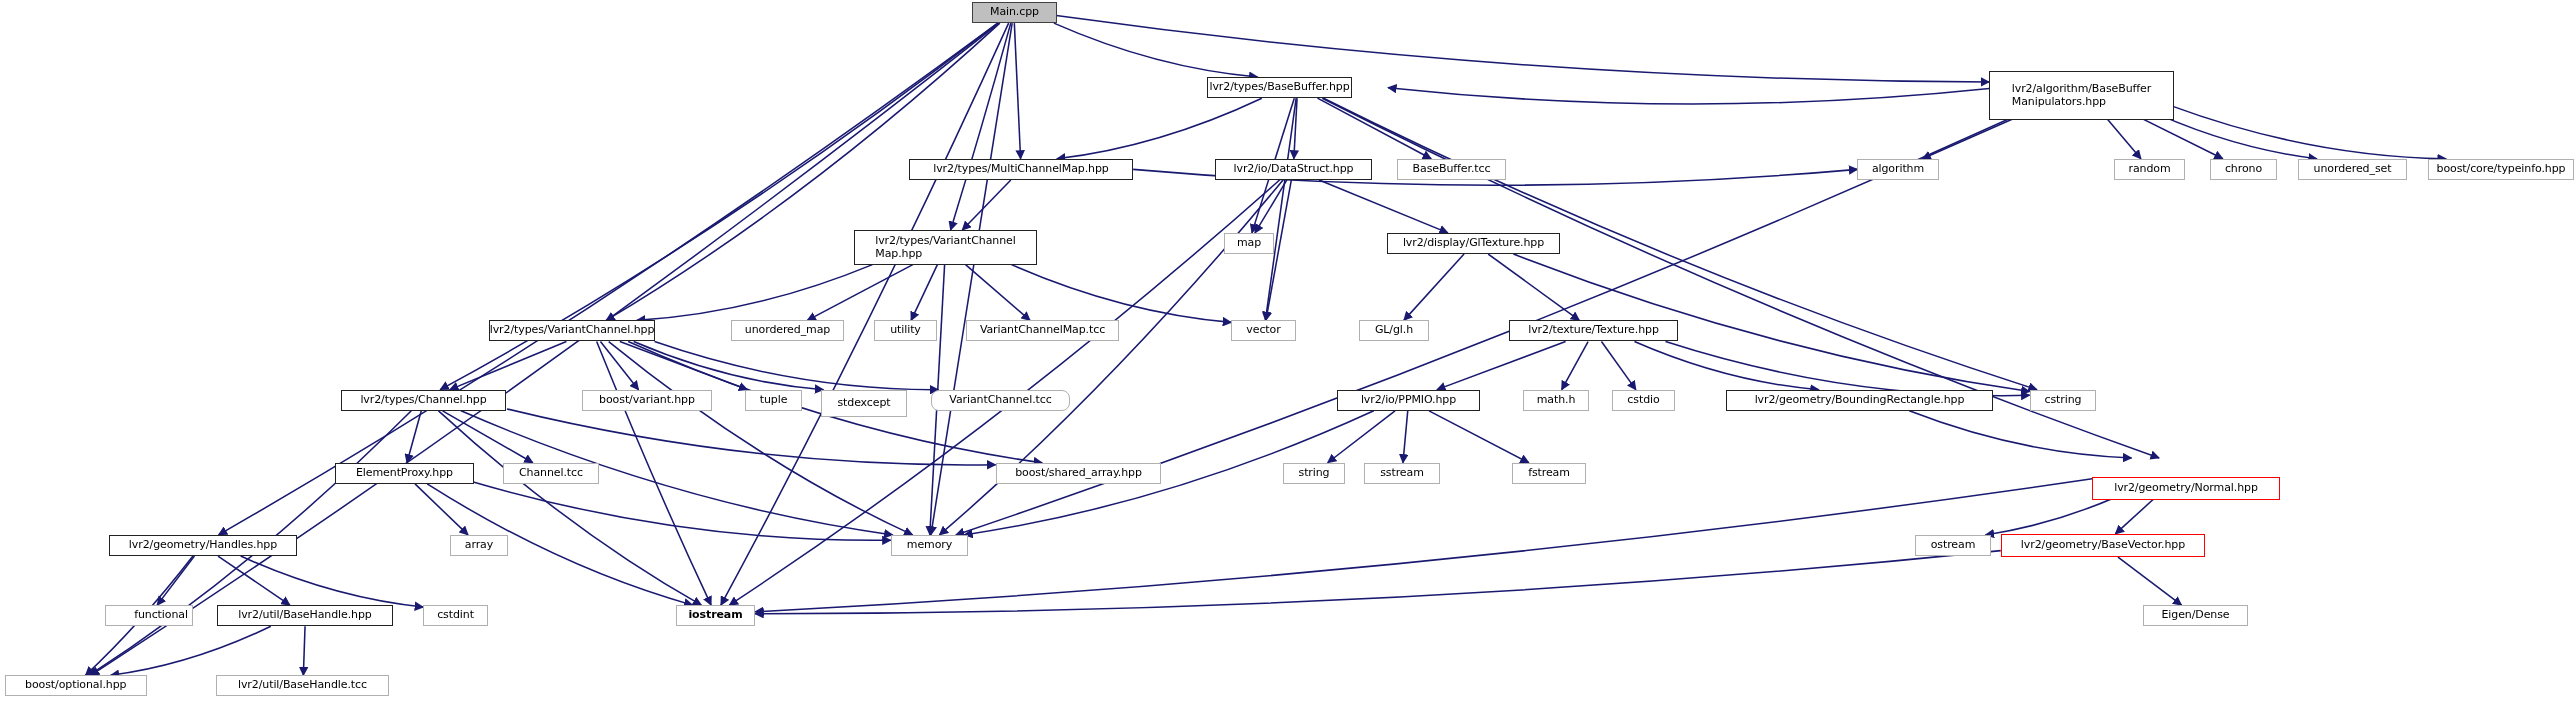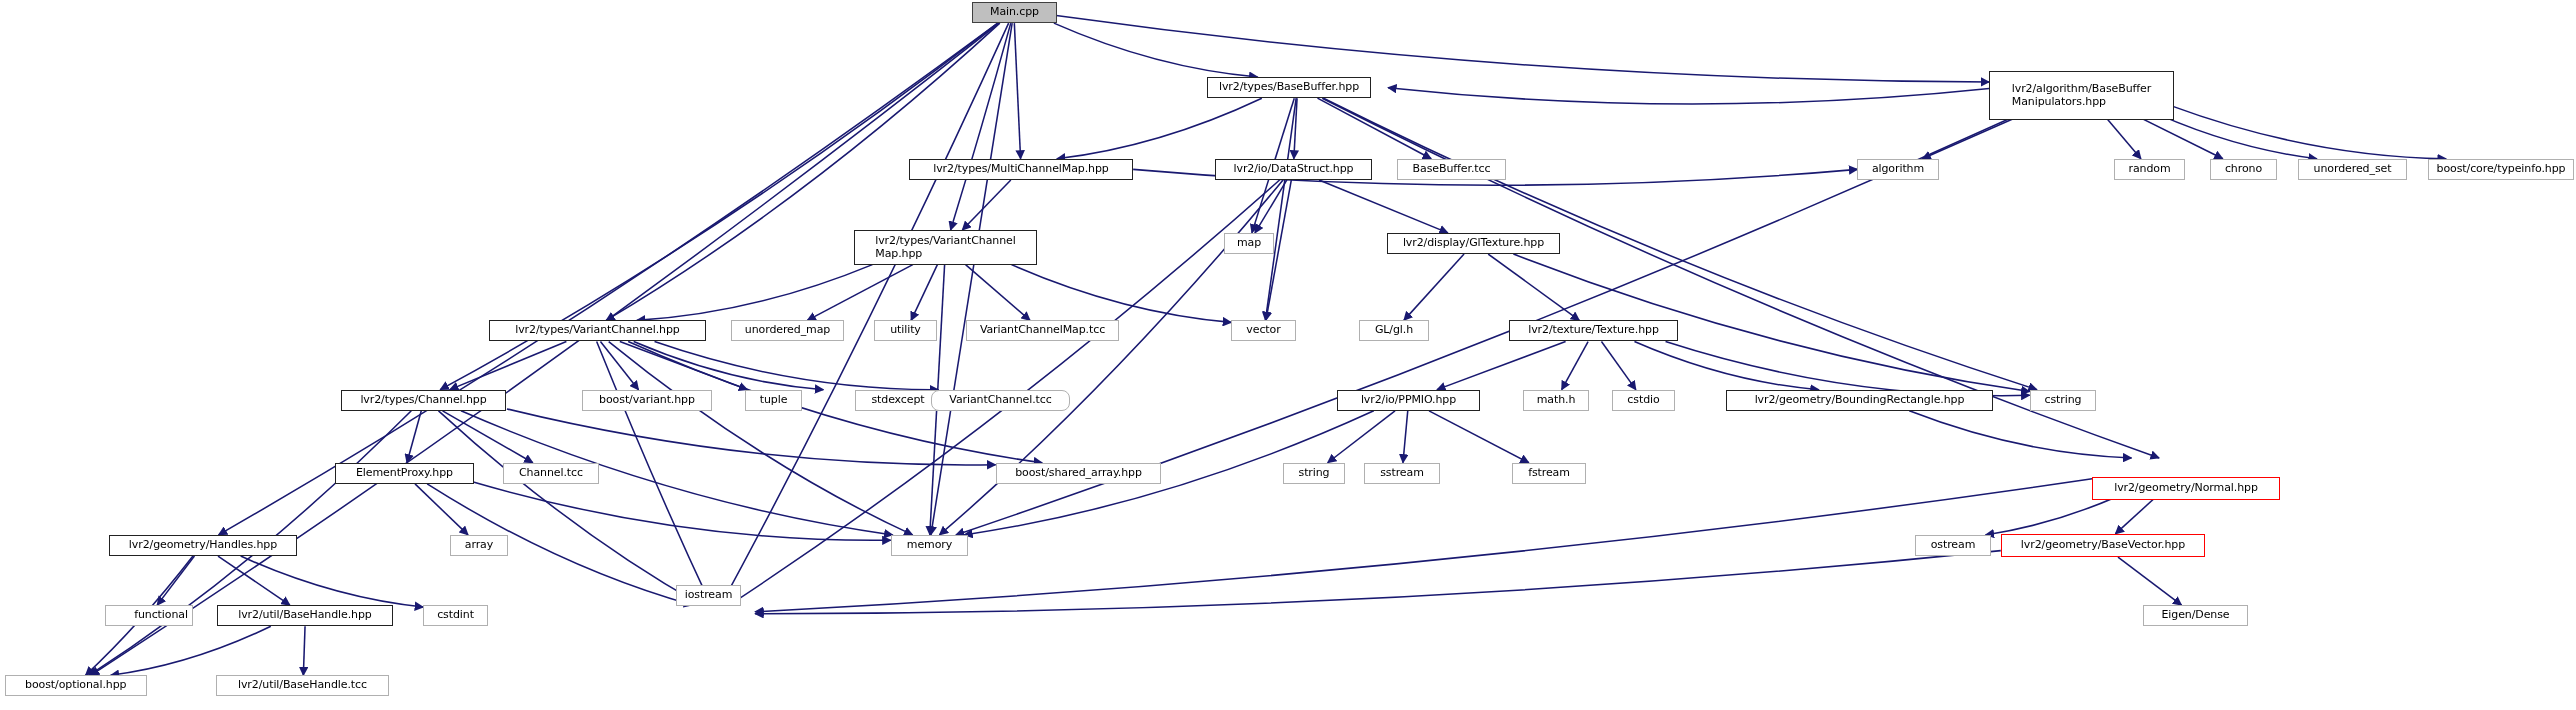--- a/index.html
+++ b/index.html
@@ -109,46 +109,46 @@
         <path d="M 250.2054794520548 578 Q 345.1027397260274 621.2019178082192 440 631" marker-end="url(#arrow)"></path>
         <path d="M 200.59246575342465 578 Q 144.75 649.8282739726027 88.90753424657534 702" marker-end="url(#arrow)"></path>
         <path d="M 281.56164383561645 651 Q 198.25 691.1628493150685 114.93835616438356 702" marker-end="url(#arrow)"></path>
         <path d="M 317.1232876712329 651 Q 316.25 676.5 315.3767123287671 702" marker-end="url(#arrow)"></path>
         <path d="M 2201.8630136986303 579 Q 2234.91095890411 604 2267.958904109589 629" marker-end="url(#arrow)"></path>
         <path d="M 2080 572.3661581137309 Q 1432.5 638.1452843273231 785 637.9244105409153" marker-end="url(#arrow)"></path>
       </g>
   </svg>
   <div id="node-layer">
       <div class="node root" style="left: 972px; top: 1.9px; width: 85px; height: 21px;">Main.cpp</div>
-      <div class="node strong" style="left: 1207px; top: 77px; width: 164px; height: 21px;">lvr2/types/BaseBuffer.hpp</div>
+      <div class="node strong" style="left: 1207px; top: 77px; width: 145px; height: 21px;">lvr2/types/BaseBuffer.hpp</div>
       <div class="node strong" style="left: 1989px; top: 71px; width: 185px; height: 49px;">lvr2/algorithm/BaseBuffer
 Manipulators.hpp</div>
       <div class="node strong" style="left: 909px; top: 159px; width: 224px; height: 21px;">lvr2/types/MultiChannelMap.hpp</div>
       <div class="node strong" style="left: 1215px; top: 159px; width: 157px; height: 21px;">lvr2/io/DataStruct.hpp</div>
       <div class="node" style="left: 1397px; top: 159px; width: 109px; height: 21px;">BaseBuffer.tcc</div>
       <div class="node" style="left: 1857px; top: 159px; width: 82px; height: 21px;">algorithm</div>
       <div class="node" style="left: 2114px; top: 159px; width: 71px; height: 21px;">random</div>
       <div class="node" style="left: 2210px; top: 159px; width: 67px; height: 21px;">chrono</div>
       <div class="node" style="left: 2298px; top: 159px; width: 109px; height: 21px;">unordered_set</div>
       <div class="node" style="left: 2428px; top: 159px; width: 146px; height: 21px;">boost/core/typeinfo.hpp</div>
       <div class="node strong" style="left: 854px; top: 230px; width: 183px; height: 35px;">lvr2/types/VariantChannel
 Map.hpp</div>
       <div class="node" style="left: 1224px; top: 233px; width: 50px; height: 21px;">map</div>
       <div class="node strong" style="left: 1387px; top: 233px; width: 173px; height: 21px;">lvr2/display/GlTexture.hpp</div>
-      <div class="node strong" style="left: 489px; top: 320px; width: 217px; height: 21px;">lvr2/types/VariantChannel.hpp</div>
+      <div class="node strong" style="left: 489px; top: 320px; width: 166px; height: 21px;">lvr2/types/VariantChannel.hpp</div>
       <div class="node" style="left: 731px; top: 320px; width: 113px; height: 21px;">unordered_map</div>
       <div class="node" style="left: 874px; top: 320px; width: 63px; height: 21px;">utility</div>
       <div class="node" style="left: 966px; top: 320px; width: 153px; height: 21px;">VariantChannelMap.tcc</div>
       <div class="node" style="left: 1231px; top: 320px; width: 65px; height: 21px;">vector</div>
       <div class="node" style="left: 1359px; top: 320px; width: 70px; height: 21px;">GL/gl.h</div>
       <div class="node strong" style="left: 1509px; top: 320px; width: 169px; height: 21px;">lvr2/texture/Texture.hpp</div>
       <div class="node strong" style="left: 341px; top: 390px; width: 165px; height: 21px;">lvr2/types/Channel.hpp</div>
       <div class="node" style="left: 582px; top: 390px; width: 130px; height: 21px;">boost/variant.hpp</div>
       <div class="node" style="left: 745px; top: 390px; width: 57px; height: 21px;">tuple</div>
-      <div class="node" style="left: 855px; top: 390px; width: 86px; height: 21px;">stdexcept</div>
+      <div class="node" style="left: 821px; top: 390px; width: 86px; height: 27px;">stdexcept</div>
       <div class="node" style="left: 931px; top: 390px; width: 139px; height: 21px; border-radius: 8px;">VariantChannel.tcc</div>
       <div class="node strong" style="left: 1337px; top: 390px; width: 143px; height: 21px;">lvr2/io/PPMIO.hpp</div>
       <div class="node" style="left: 1523px; top: 390px; width: 66px; height: 21px;">math.h</div>
       <div class="node" style="left: 1612px; top: 390px; width: 63px; height: 21px;">cstdio</div>
       <div class="node strong" style="left: 1726px; top: 390px; width: 267px; height: 21px;">lvr2/geometry/BoundingRectangle.hpp</div>
       <div class="node" style="left: 2030px; top: 390px; width: 66px; height: 21px;">cstring</div>
       <div class="node red" style="left: 2092px; top: 458px; width: 188px; height: 23px; margin-top: 19px;">lvr2/geometry/Normal.hpp</div>
       <div class="node strong" style="left: 335px; top: 463px; width: 139px; height: 21px;">ElementProxy.hpp</div>
       <div class="node" style="left: 503px; top: 463px; width: 96px; height: 21px;">Channel.tcc</div>
       <div class="node" style="left: 996px; top: 463px; width: 165px; height: 21px;">boost/shared_array.hpp</div>
@@ -156,19 +156,19 @@
       <div class="node" style="left: 1364px; top: 463px; width: 76px; height: 21px;">sstream</div>
       <div class="node" style="left: 1512px; top: 463px; width: 74px; height: 21px;">fstream</div>
       <div class="node strong" style="left: 109px; top: 535px; width: 188px; height: 21px;">lvr2/geometry/Handles.hpp</div>
       <div class="node" style="left: 450px; top: 535px; width: 58px; height: 21px;">array</div>
       <div class="node" style="left: 891px; top: 535px; width: 77px; height: 21px;">memory</div>
       <div class="node" style="left: 1915px; top: 535px; width: 76px; height: 21px;">ostream</div>
       <div class="node red" style="left: 2001px; top: 534px; width: 204px; height: 23px;">lvr2/geometry/BaseVector.hpp</div>
       <div class="node" style="left: 105px; top: 605px; width: 88px; height: 21px; padding-left: 24px;">functional</div>
       <div class="node strong" style="left: 217px; top: 605px; width: 176px; height: 21px;">lvr2/util/BaseHandle.hpp</div>
       <div class="node" style="left: 423px; top: 605px; width: 65px; height: 21px;">cstdint</div>
-      <div class="node" style="left: 676px; top: 585px; width: 65px; height: 21px;">iostream</div>
+      <div class="node" style="left: 676px; top: 605px; width: 79px; height: 21px; font-weight: bold;">iostream</div>
       <div class="node" style="left: 2143px; top: 605px; width: 105px; height: 21px;">Eigen/Dense</div>
       <div class="node" style="left: 4.8px; top: 675px; width: 142px; height: 21px;">boost/optional.hpp</div>
       <div class="node" style="left: 216px; top: 675px; width: 173px; height: 21px;">lvr2/util/BaseHandle.tcc</div>
     </div>
 </div>
 
 
 </body></html>

